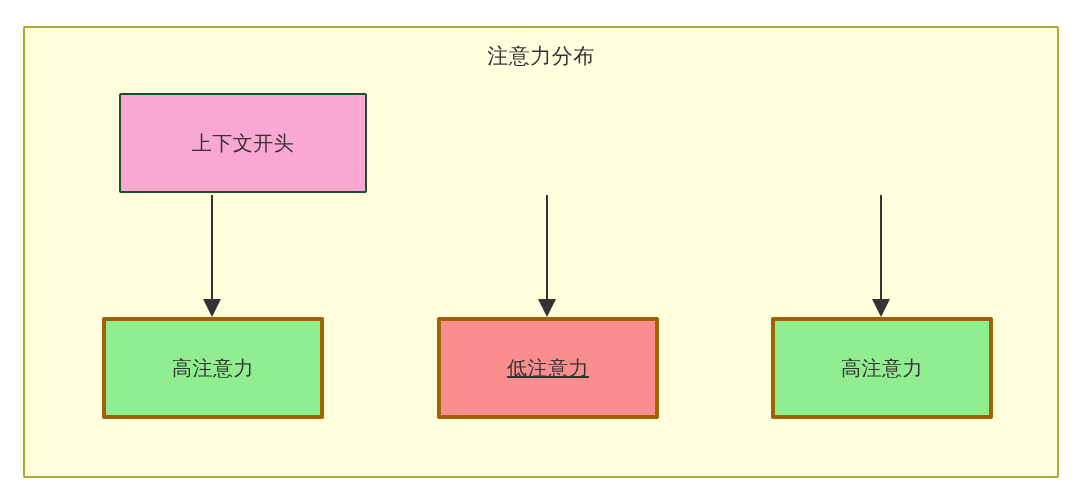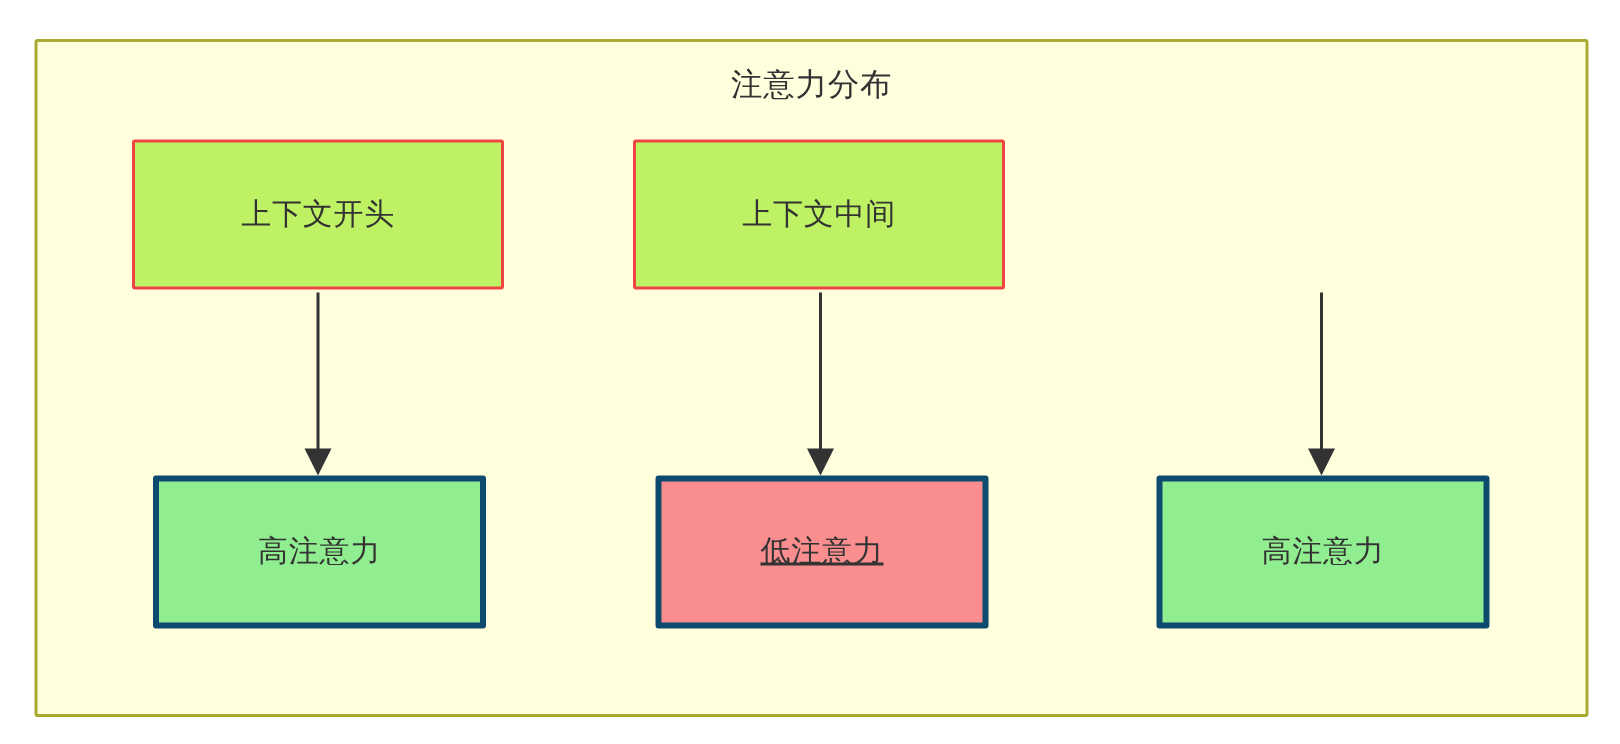--- a/index.html
+++ b/index.html
@@ -38,46 +38,46 @@
     position: absolute;
     left: 0;
     top: 14px;
     width: 100%;
     text-align: center;
     font-size: 21px;
     line-height: 28px;
     color: #333333;
     letter-spacing: 0.5px;
     white-space: nowrap;
-    font-family: Liberation Serif, serif;
   }
 
   
   .node {
     position: absolute;
     box-sizing: border-box;
     display: flex;
     align-items: center;
     justify-content: center;
     font-size: 20px;
     line-height: 1;
     color: #333333;
     letter-spacing: 0.5px;
     white-space: nowrap;
     user-select: none;
   }
 
   .node.context {
-    background: #bef264;
-    border: 2px solid #ef4444;
+    background: #f9a8d4;
+    border: 2px solid #14532d;
     border-radius: 2px;
+    margin-left: 31px;
   }
 
   .node.attention {
-    border: 4px solid #0c4a6e;
+    border: 4px solid #a16207;
     border-radius: 2px;
     align-items: center;
   }
 
   .node.attention.high {
     background: #90ee90;
   }
 
   .node.attention.low {
     background: #fa8e8e;
@@ -135,23 +135,20 @@
     <g>
       <line class="edge-line" x1="881" y1="195" x2="881" y2="303"></line>
       <polygon class="edge-head" points="881,317 872,299 890,299"></polygon>
     </g>
   </svg>
 
   <div class="node context ctx-1">
     <span>上下文开头</span>
   </div>
 
-  <div class="node context ctx-2">
-    <span>上下文中间</span>
-  </div>
 
 
   <div class="node attention high att-1">
     <span>高注意力</span>
   </div>
 
   <div class="node attention low att-2">
     <span>低注意力</span>
   </div>
 

